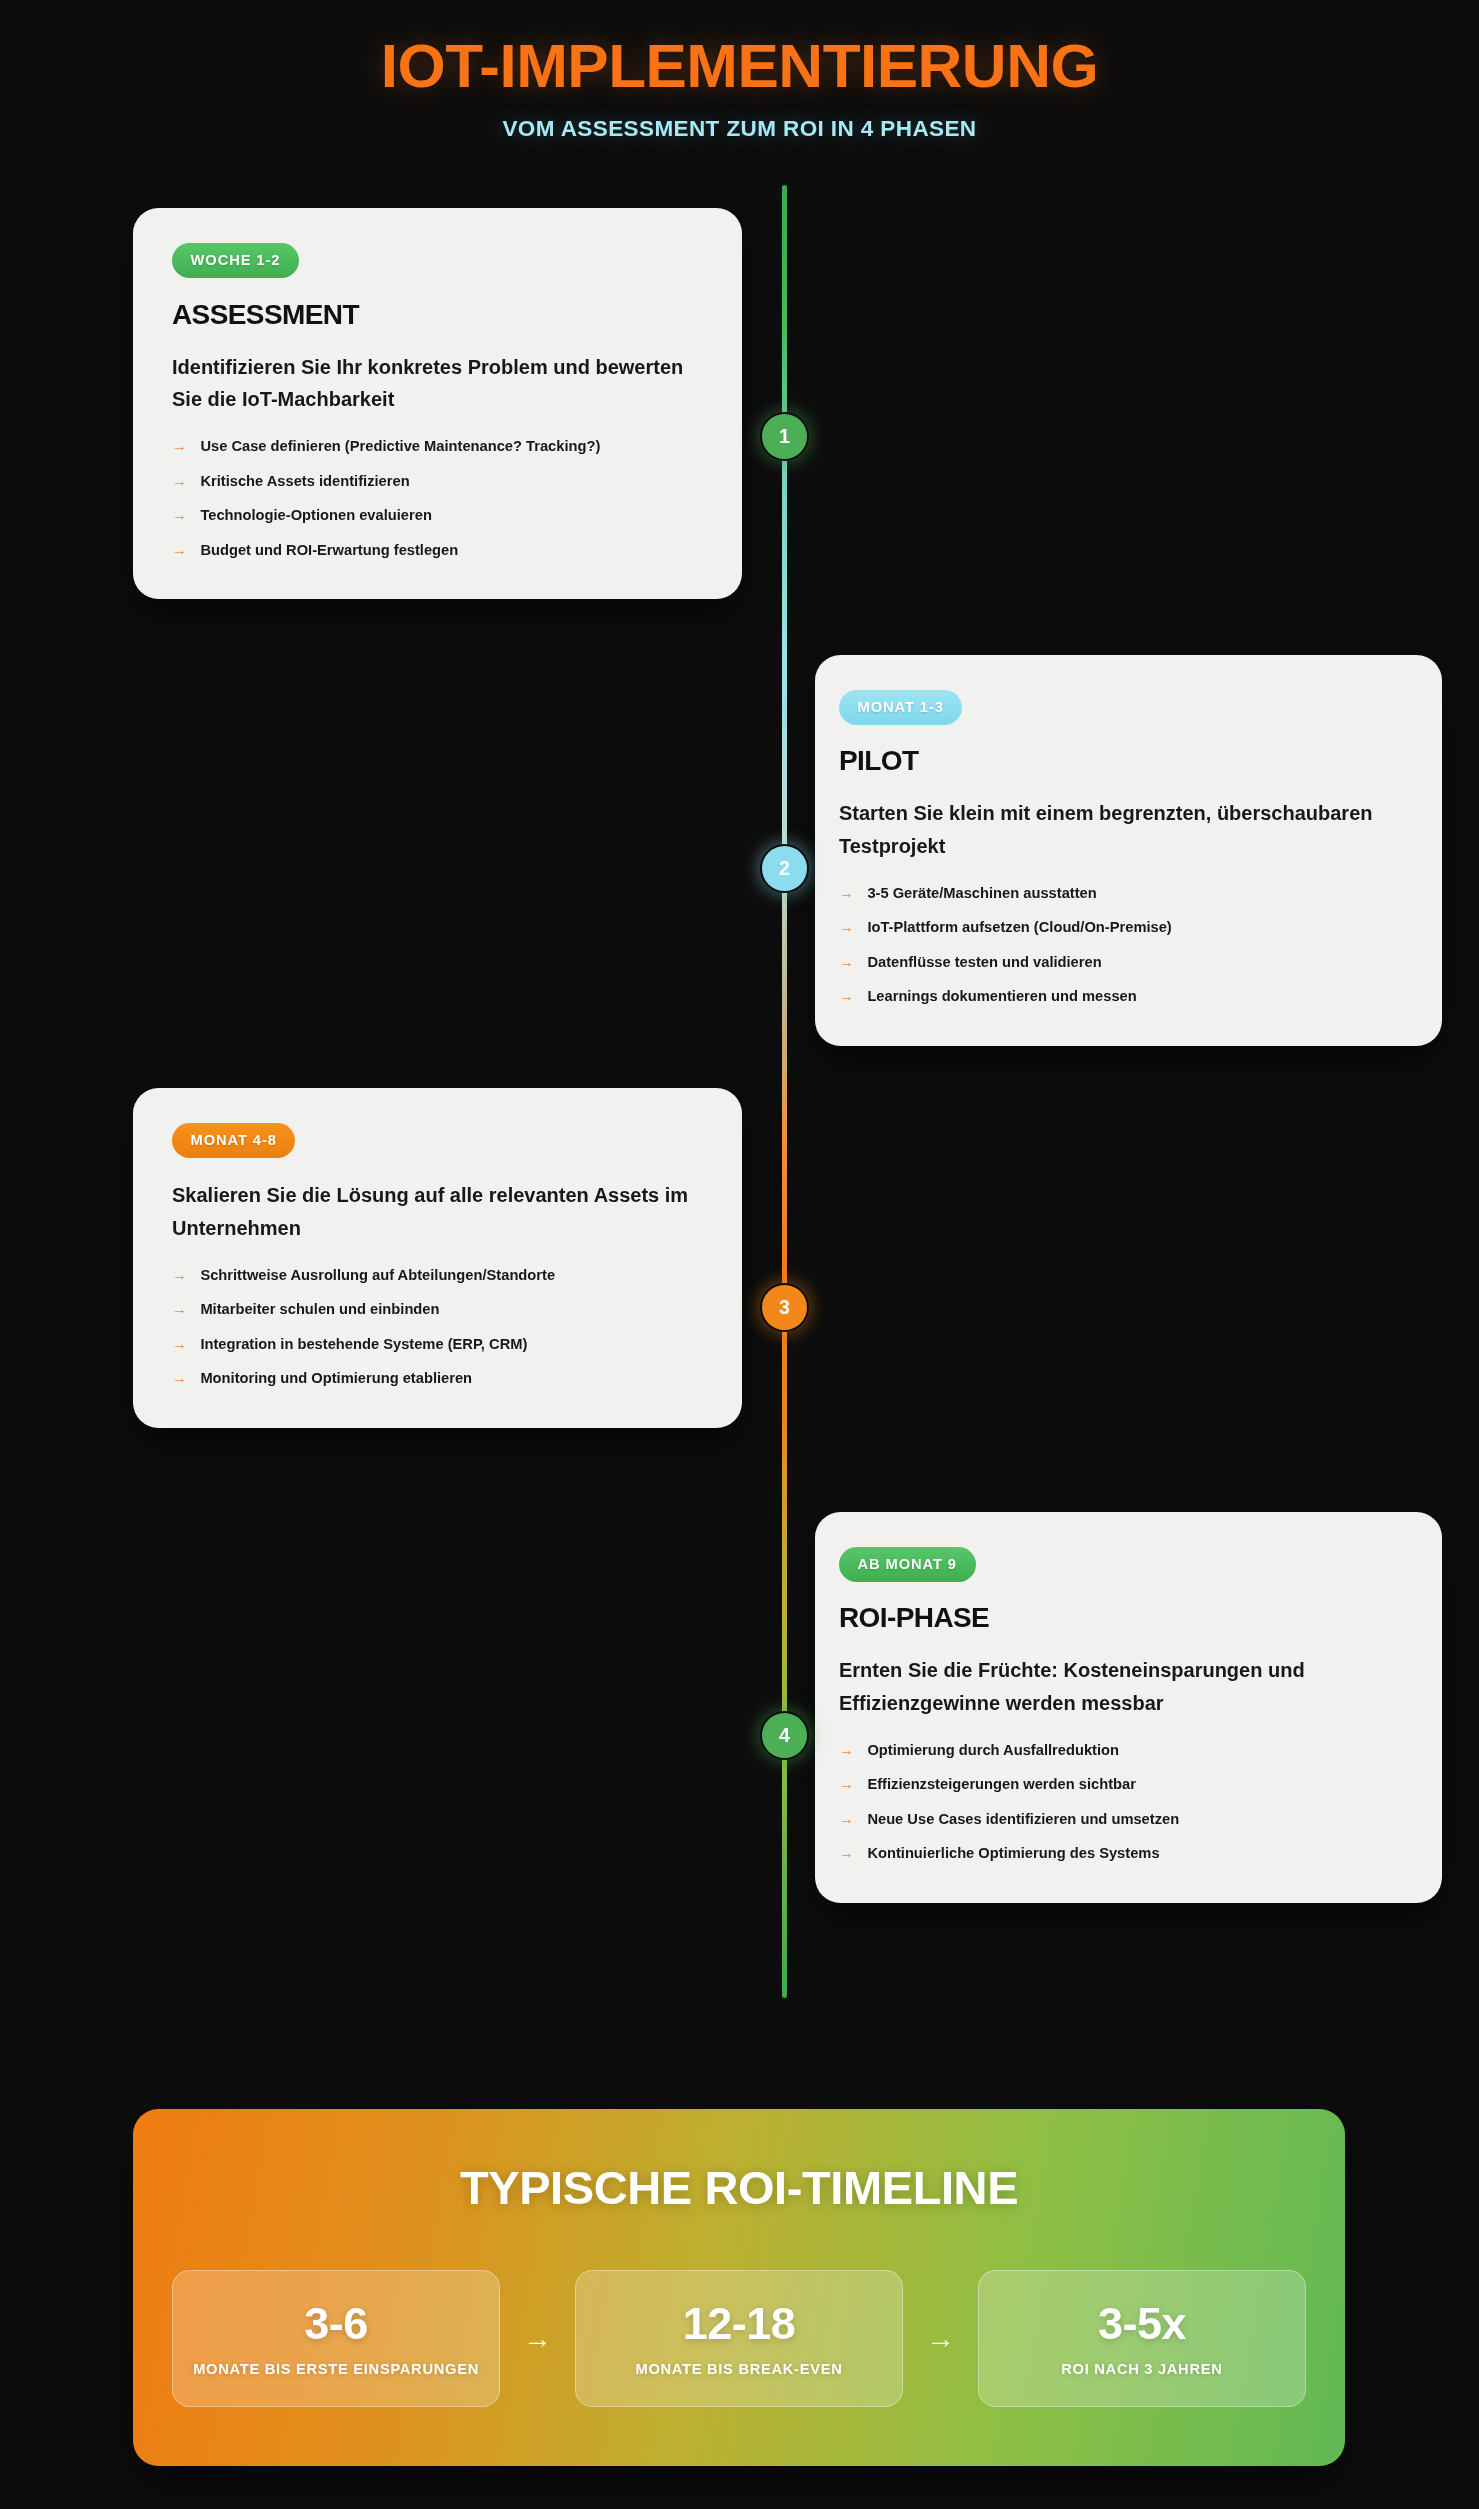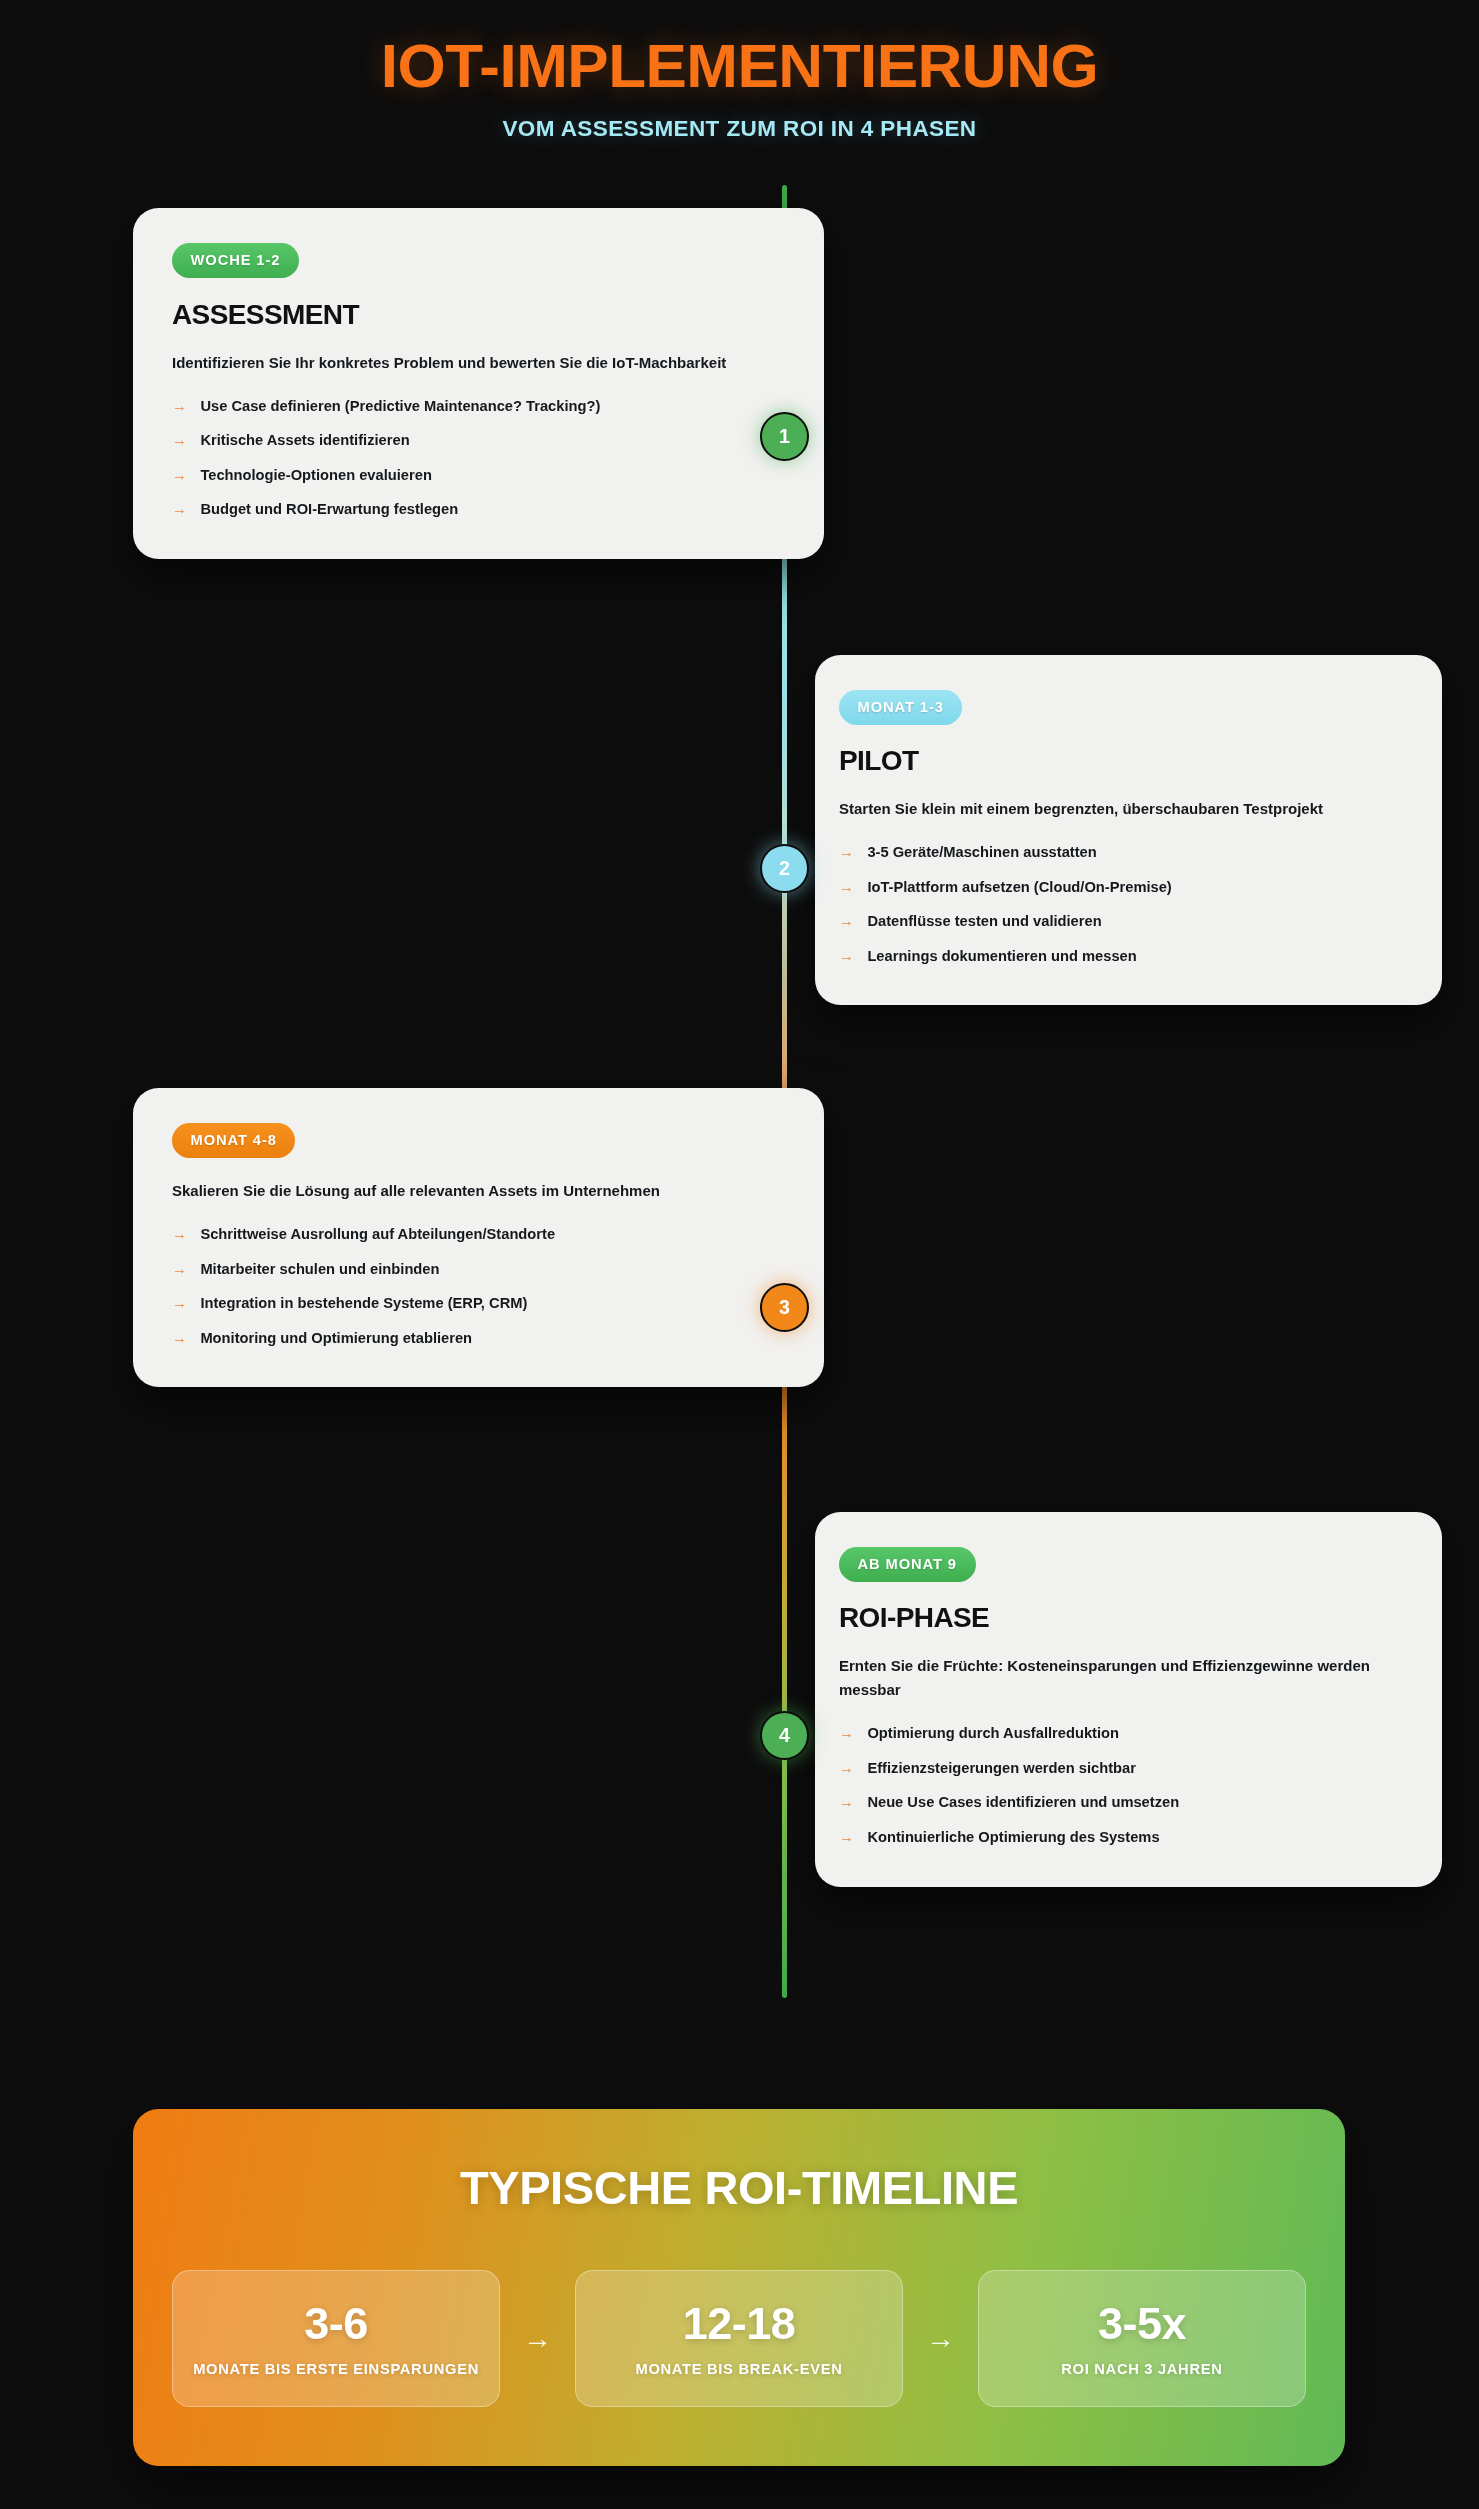--- a/index.html
+++ b/index.html
@@ -70,21 +70,21 @@
 
   .row { position: relative; }
 
   .card {
     position: absolute;
     background: #f1f1f0;
     border-radius: 25.5px;
     padding: 35px 39px 39px 39px;
     box-shadow: 0 17.6px 41px rgba(0,0,0,0.55);
   }
-  .card.left  { left: 133px;  width: 691px; }
+  .card.left  { left: 133px;  width: 609px; }
   .card.right { left: 815px;  width: 627px; padding-left: 24px; }
 
   .badge {
     display: inline-block;
     border-radius: 979px;
     padding: 8.8px 18.6px 9.8px 18.6px;
     font-size: 14.7px;
     font-weight: bold;
     letter-spacing: 0.9px;
     color: #ffffff;
@@ -97,21 +97,21 @@
   .card-title {
     margin-top: 21.6px;
     font-size: 28px;
     font-weight: bold;
     letter-spacing: -0.6px;
     color: #111111;
     line-height: 1.05;
   }
   .card-desc {
     margin-top: 21.6px;
-    font-size: 15px;
+    font-size: 20px;
     font-weight: bold;
     line-height: 1.62;
     color: #15181c;
   }
   .bullets { margin-top: 21.6px; list-style: none; }
   .bullets li {
     display: flex;
     align-items: flex-start;
     gap: 13.7px;
     margin-bottom: 14.7px;

